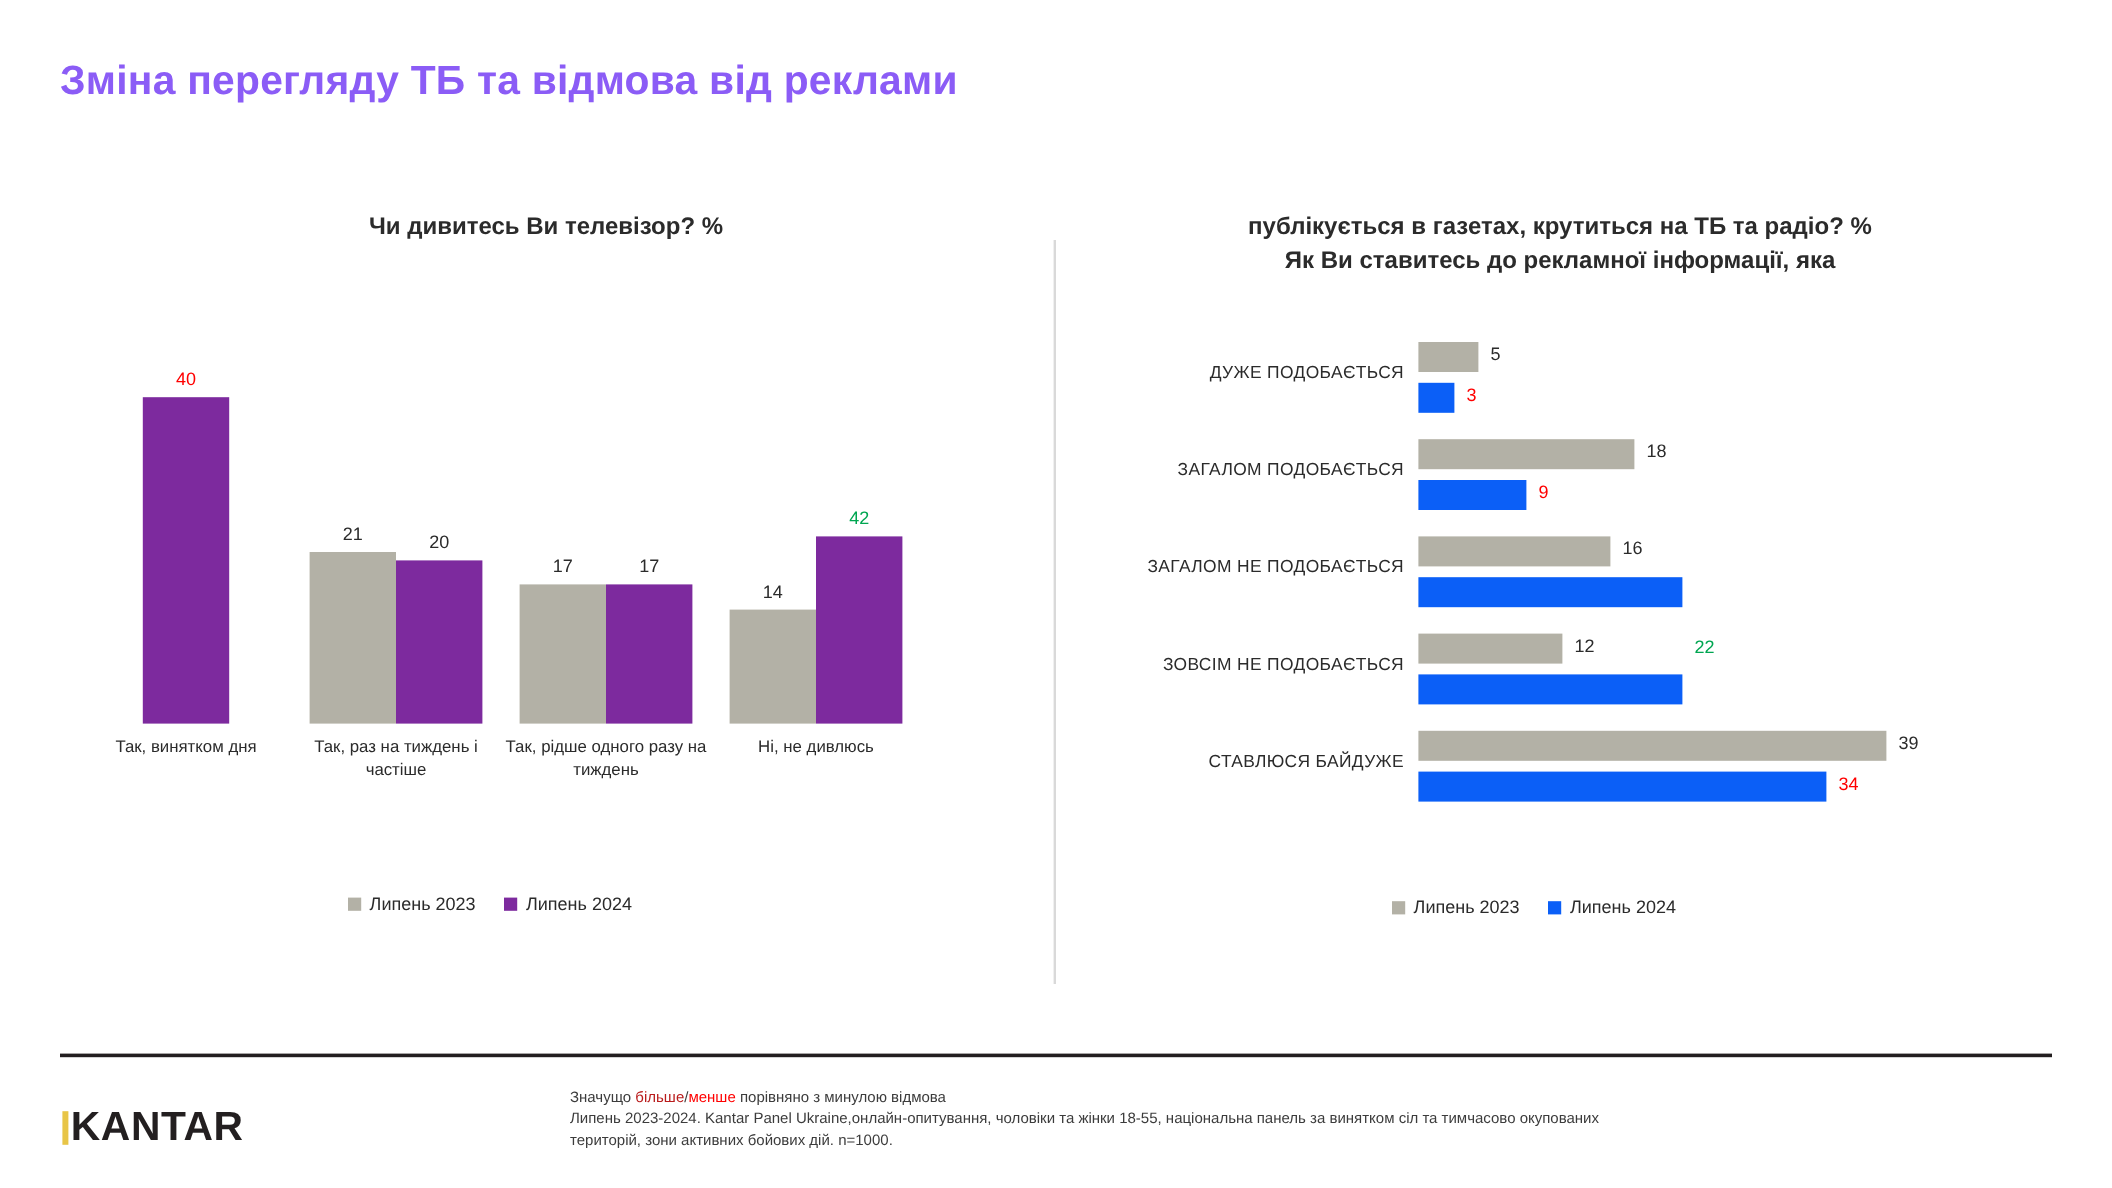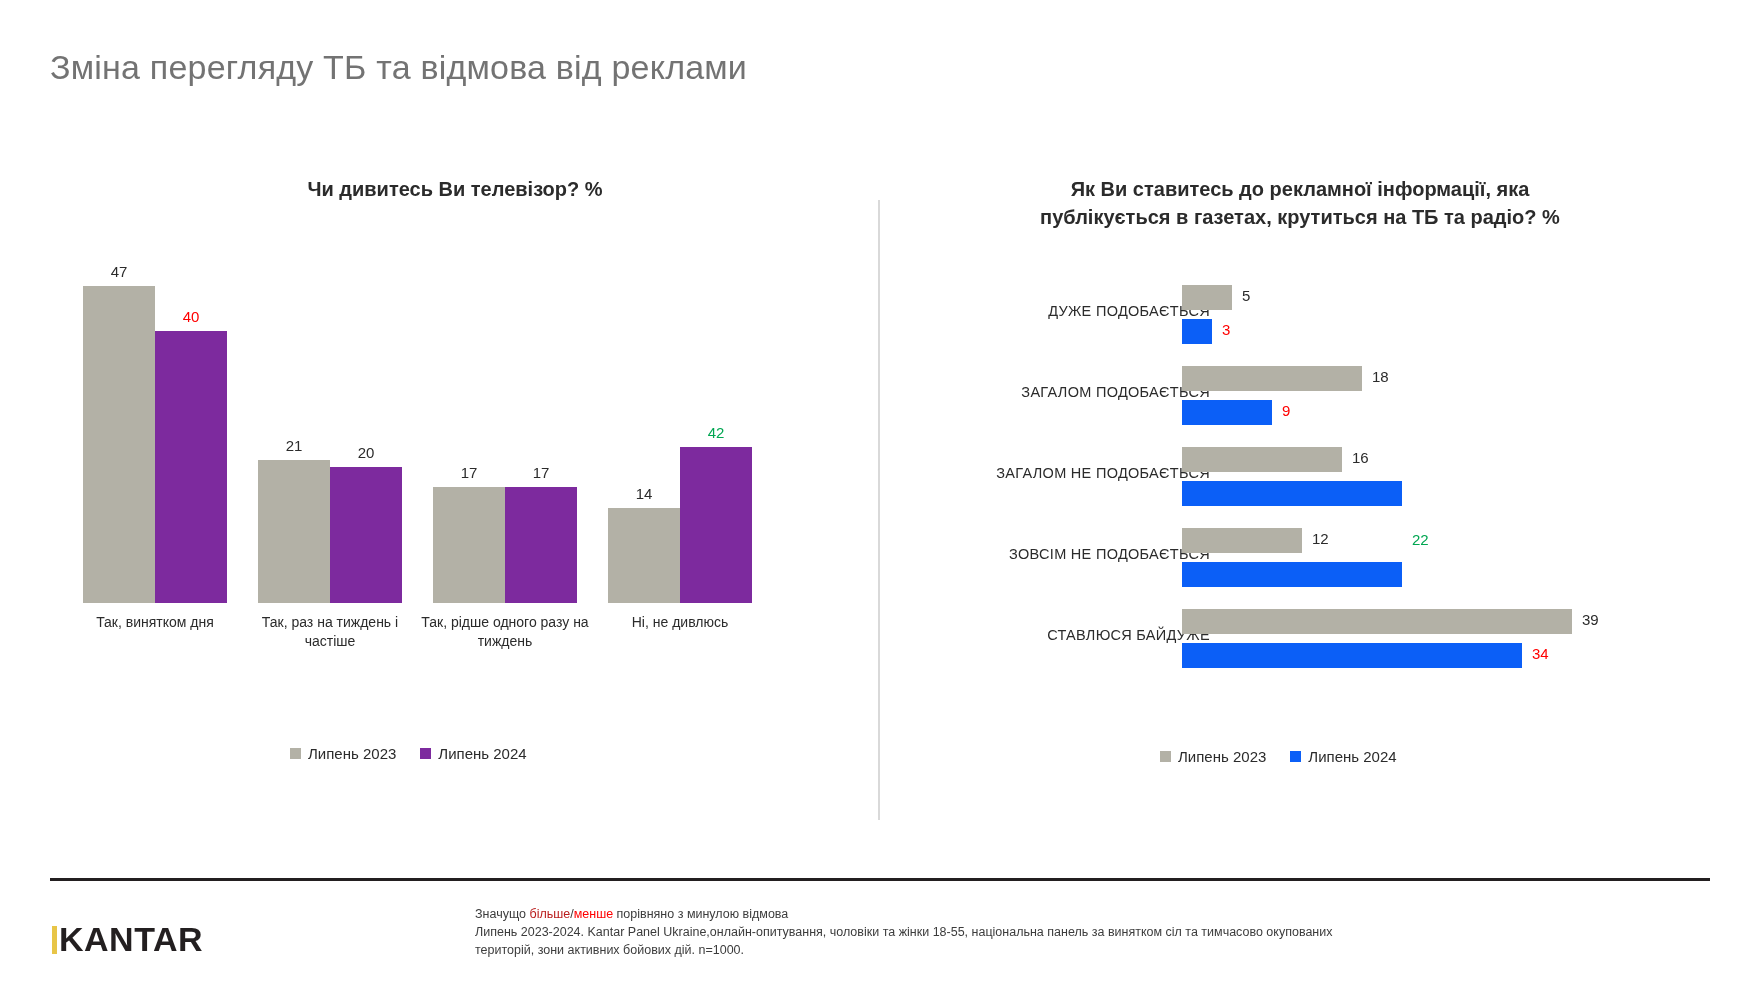--- a/index.html
+++ b/index.html
@@ -15,22 +15,22 @@
     overflow: hidden;
     position: relative;
   }
 
   
   .slide-title {
     position: absolute;
     left: 50px;
     top: 48px;
     font-size: 34px;
-    font-weight: 400;
-    color: #737373;
+    font-weight: 700;
+    color: #8b5cf6;
     letter-spacing: 0.2px;
   }
 
   
   .panel-left {
     position: absolute;
     left: 40px;
     top: 175px;
     width: 830px;
     height: 640px;
@@ -146,21 +146,20 @@
   .hlabel {
     position: absolute;
     left: 0;
     width: 290px;
     top: 22px;
     text-align: right;
     font-size: 14.5px;
     color: #2b2b2b;
     text-transform: uppercase;
     letter-spacing: 0.3px;
-    padding-left: 40px;
   }
   .hbar {
     position: absolute;
     left: 302px;
     height: 25px;
   }
   .hbar.y23 { background: #b3b1a6; top: 4px; }
   .hbar.y24 { background: #0b5ff7; top: 38px; }
   .hval {
     position: absolute;
@@ -216,24 +215,20 @@
 
 <div class="divider"></div>
 
 <div class="panel-left">
   <div class="panel-heading">Чи дивитесь Ви телевізор? %</div>
 
   <div class="vchart" id="vchart">
       <div class="vgroup" style="left: 30px; width: 170px;">
         <div class="vbars">
           <div class="vbar-wrap">
-            <div class="vval">47</div>
-            <div class="vbar y23" style="height: 319.6px; background: rgb(179, 177, 166);"></div>
-          </div>
-          <div class="vbar-wrap">
             <div class="vval down">40</div>
             <div class="vbar y24" style="height: 272px; background: rgb(125, 42, 158);"></div>
           </div>
         </div>
         <div class="vcat" style="left: 0px; width: 170px;">Так, винятком дня</div>
       </div>
       <div class="vgroup" style="left: 205px; width: 170px;">
         <div class="vbars">
           <div class="vbar-wrap">
             <div class="vval">21</div>
@@ -281,22 +276,22 @@
       </div>
       <div class="legend-item">
         <span class="swatch" style="background: rgb(125, 42, 158);"></span>
         <span>Липень 2024</span>
       </div>
     </div>
 </div>
 
 <div class="panel-right">
   <div class="panel-heading">
+    <div>публікується в газетах, крутиться на ТБ та радіо? %</div>
     <div>Як Ви ставитесь до рекламної інформації, яка</div>
-    <div>публікується в газетах, крутиться на ТБ та радіо? %</div>
   </div>
 
   <div class="hchart" id="hchart">
       <div class="hrow" style="top: 0px;">
         <div class="hlabel">ДУЖЕ ПОДОБАЄТЬСЯ</div>
         <div class="hbar y23" style="width: 50px; background: rgb(179, 177, 166);"></div>
         <div class="hval" style="left: 362px; top: 6px;">5</div>
         <div class="hbar y24" style="width: 30px; background: rgb(11, 95, 247);"></div>
         <div class="hval down" style="left: 342px; top: 40px;">3</div>
       </div>

